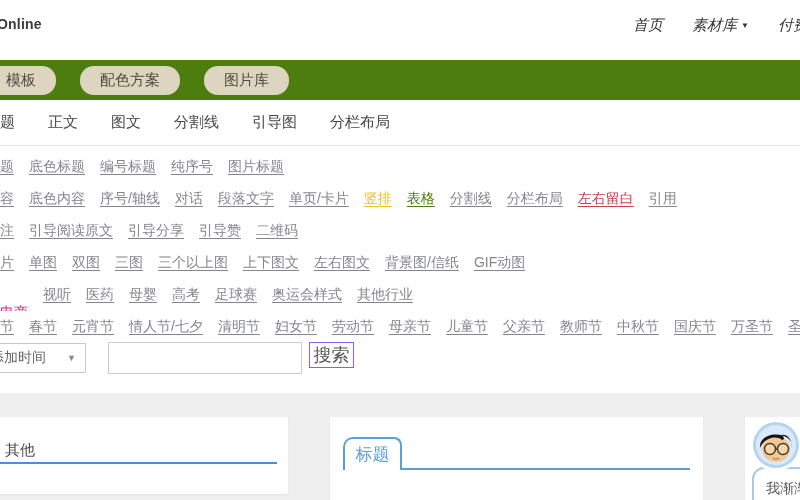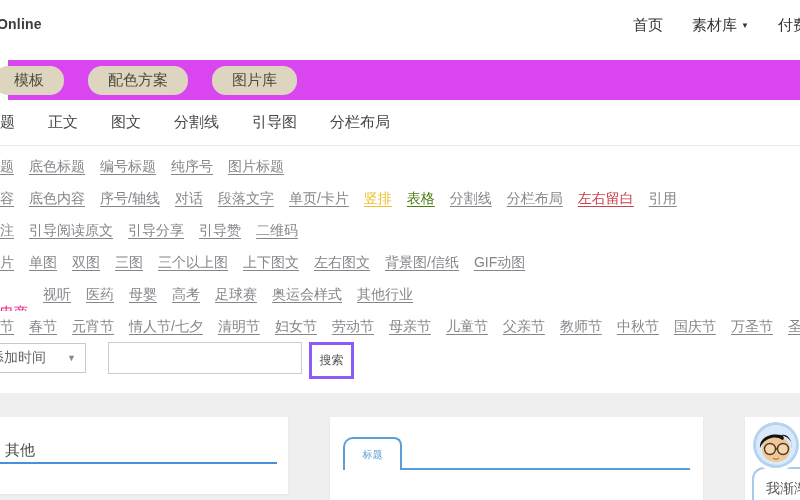--- a/index.html
+++ b/index.html
@@ -3,25 +3,25 @@
 <meta charset="utf-8">
 <style>
   * { margin:0; padding:0; box-sizing:border-box; }
   html,body { width:800px; height:500px; overflow:hidden; }
   body { position:relative; font-family:"Liberation Sans","DejaVu Sans",sans-serif; background:#fff; }
 
   
   .header { position:absolute; top:0; left:0; right:0; height:60px; background:#fff; }
   .logo { position:absolute; left:-3px; top:16px; font-weight:bold; font-size:14px; color:#3c3c3c; letter-spacing:.2px; }
   .top-nav { position:absolute; left:633px; top:16px; display:flex; gap:29px; font-size:15px; white-space:nowrap; }
-  .nav-item { color:#333; text-decoration:none; cursor:pointer; }
+  .nav-item { color:#333; text-decoration:none; cursor:pointer;font-style:italic; }
   .caret { display:inline-block; font-size:8px; vertical-align:2px; margin-left:4px; color:#333; }
 
   
-  .toolbar-band { position:absolute; top:60px; left:8px; right:0; height:40px; background:#d946ef; }
+  .toolbar-band { position:absolute; top:60px; left:0; right:0; height:40px; background:#4d7c0f; }
   .toolbar-buttons { position:absolute; left:-14px; top:6px; display:flex; gap:24px; }
   .tool-btn { height:29px; padding:0 20px; background:#ddd5bf; border:none; border-radius:14px;
               font-size:15px; color:#4f4b40; display:flex; align-items:center; cursor:pointer;
               font-family:inherit; white-space:nowrap; }
 
   
   .tabs-row { position:absolute; top:100px; left:0; right:0; height:46px; background:#fff;
               border-bottom:1px solid #e8e8e8; display:flex; align-items:center; gap:33px;
               font-size:15px; color:#454545; white-space:nowrap; }
   .tab-item { cursor:pointer; }
@@ -32,34 +32,34 @@
   .link-row a { color:#84868a; text-decoration:underline; text-underline-offset:3px; cursor:pointer; }
 
   
   .search-row { position:absolute; top:343px; left:0; right:0; height:31px; }
   .time-select { position:absolute; left:-20px; top:0; width:106px; height:30px; border:1px solid #c9c9c9;
                  background:#fff; display:flex; align-items:center; justify-content:space-between;
                  padding:0 9px; font-size:14px; color:#666; cursor:pointer; }
   .select-caret { font-size:9px; color:#888; }
   .search-input { position:absolute; left:108px; top:-1px; width:194px; height:32px; border:1px solid #ccc;
                   padding:0 9px; font-size:14px; font-family:inherit; outline:none; }
-  .search-btn { position:absolute; left:309px; top:-1px; width:45px; height:37px; background:#fff;
-                border:3px solid #8b5cf6; font-size:12px; color:#555; cursor:pointer; font-family:inherit; }
+  .search-btn { position:absolute; left:309px; top:-1px; width:45px; height:26px; background:#fff;
+                border:1px solid #8b5cf6; font-size:18px; color:#555; cursor:pointer; font-family:inherit; }
 
   
   .bottom { position:absolute; top:393px; left:0; right:0; height:107px; background:#efefef; }
   .card { position:absolute; background:#fff; box-shadow:0 1px 2px rgba(0,0,0,.05); }
   .card-left { left:-40px; top:24px; width:328px; height:77px; }
   .card-title { position:absolute; left:45px; top:24px; font-size:15px; color:#4a4a4a; }
   .blue-underline { position:absolute; left:40px; top:45px; width:277px; height:2px; background:#4a90d9; }
 
   .card-mid { left:330px; top:24px; width:373px; height:83px; }
   .tab-shape { position:absolute; left:13px; top:20px; width:59px; height:33px; border:2px solid #5b9fd8;
                border-bottom:none; border-radius:10px 8px 0 0; display:flex; align-items:center;
-               justify-content:center; font-size:10px; color:#5b9fd8; }
+               justify-content:center; font-size:17px; color:#5b9fd8; }
   .tab-line { position:absolute; left:72px; top:51px; width:288px; height:2px; background:#5b9fd8; }
 
   .card-right { left:745px; top:24px; width:160px; height:83px; }
   .avatar { position:absolute; left:8px; top:5px; width:46px; height:46px; border-radius:50%;
             box-shadow:0 0 0 3px #fff; z-index:2; overflow:hidden; }
   .bubble { position:absolute; left:7px; top:50px; width:150px; height:60px; border:2px solid #a9c9e8;
             border-radius:12px; background:#fff; padding:11px 0 0 12px; font-size:14px; color:#555; z-index:1;
             white-space:nowrap; }
 </style>
 </head>

